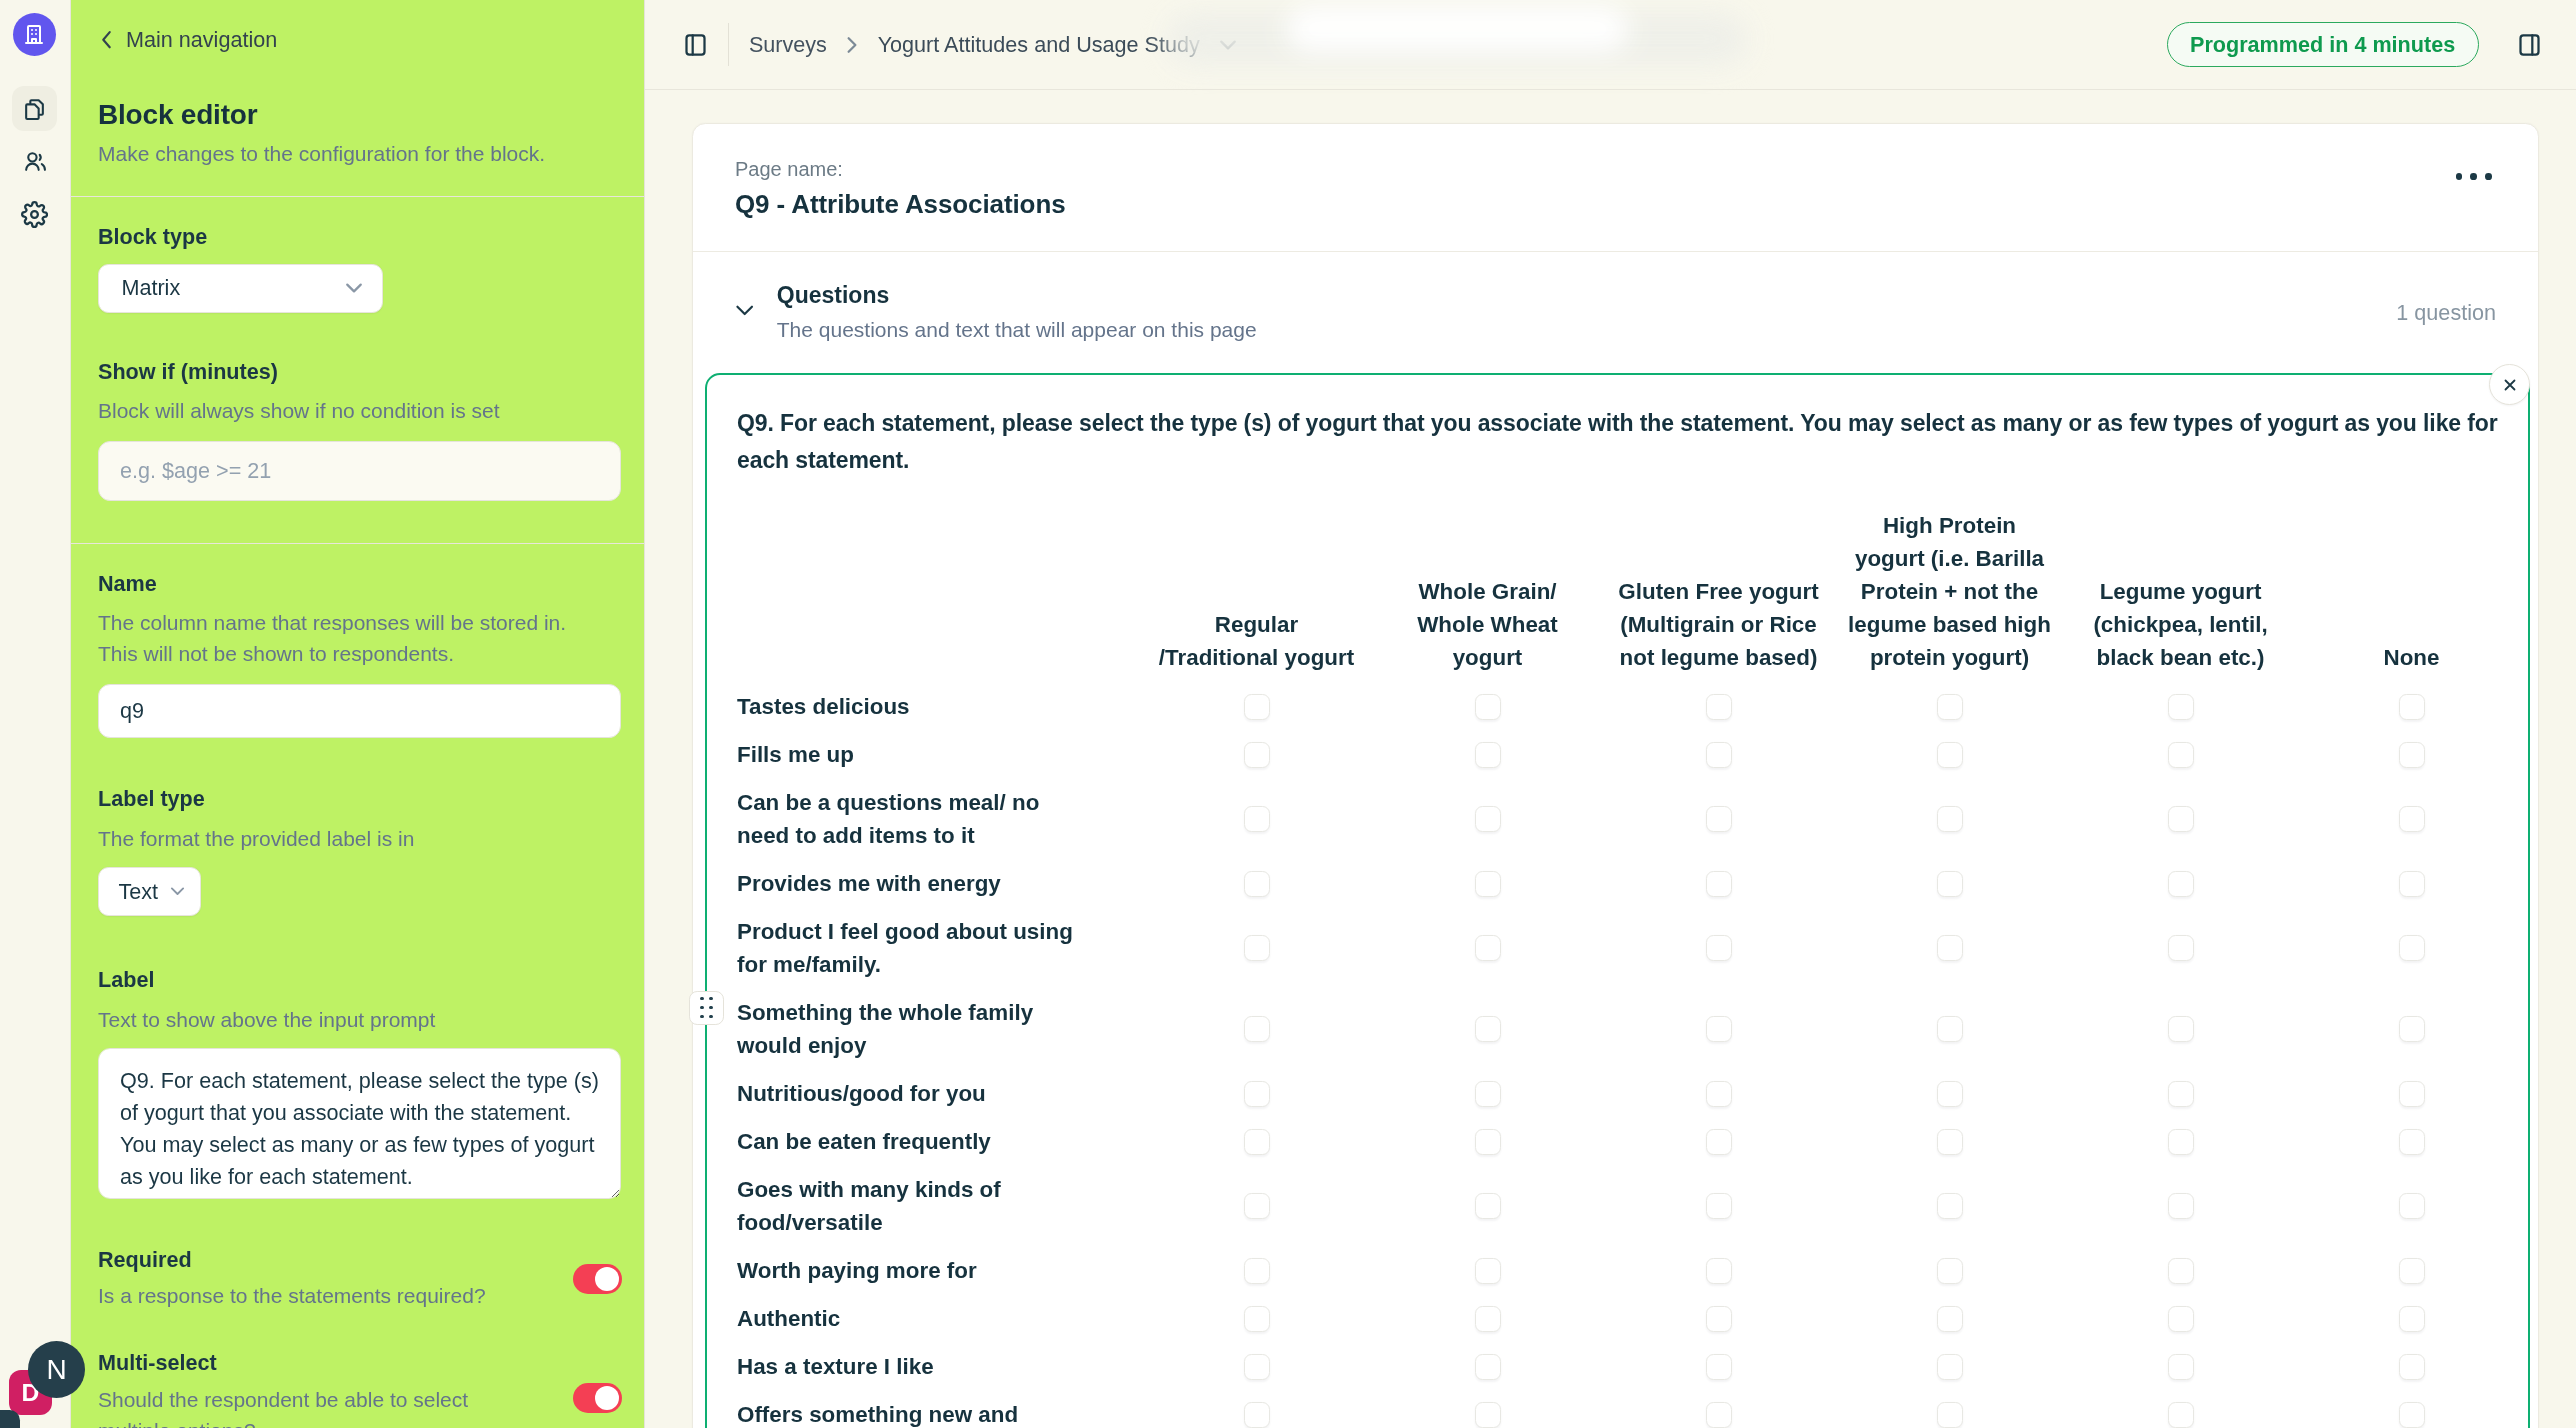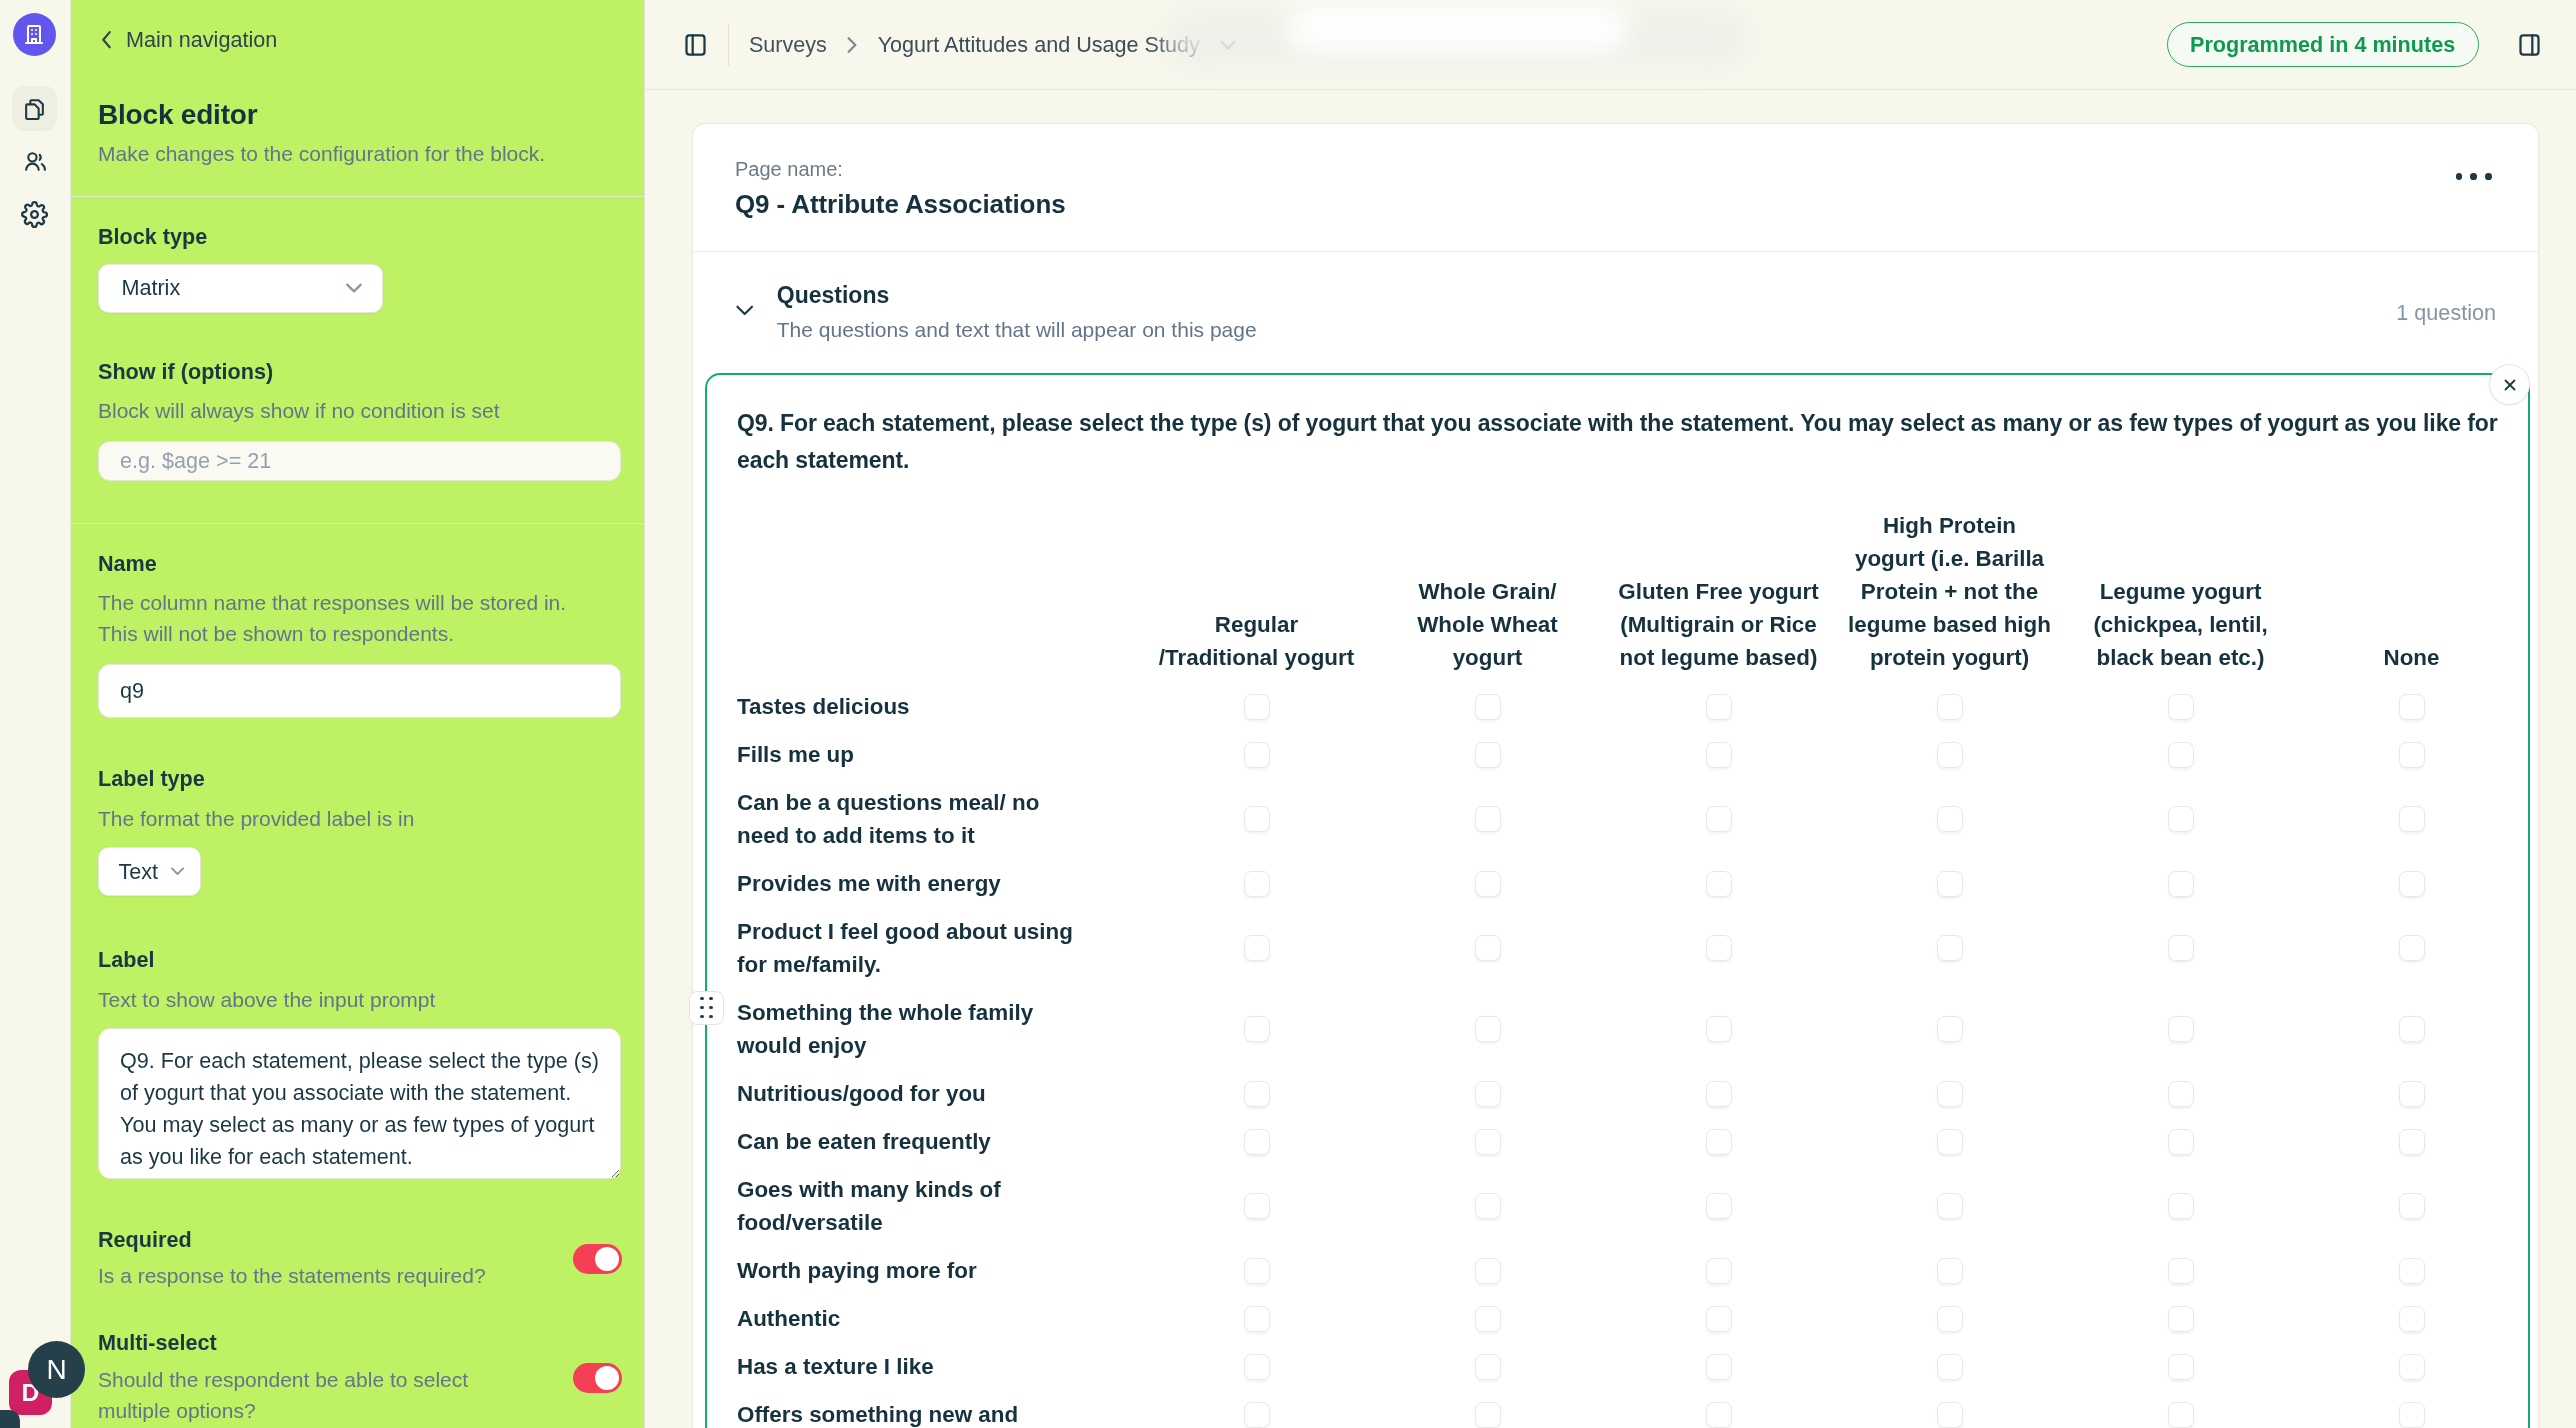--- a/index.html
+++ b/index.html
@@ -46,21 +46,21 @@
   .be-sub   { margin:11.2px 27px 0; font-size:21px; color:#64748B; }
   .hr { border:none; border-top:1.1px solid #E8E6DB; margin-top:30px; }
   .fld-label { margin:27px 27px 0; font-size:21.6px; font-weight:700; color:#1B3744; }
   .fld-help  { margin:10.4px 27px 0; font-size:21px; color:#64748B; line-height:31px; max-width:514px; }
   .select {
     margin:13.4px 27px 0; height:49px; background:#fff; border:1.1px solid #E7E5DC; border-radius:10.4px;
     display:flex; align-items:center; justify-content:space-between; padding:0 19.4px 0 22.4px;
     font-size:21.6px; color:#1B3744; box-shadow:0 0.7px 1.5px rgba(16,24,40,.05);
   }
   .inputbox {
-    margin:15px 27px 0; width:523px; height:40px; border:1.1px solid #E5E4DB; border-radius:12px;
+    margin:15px 27px 0; width:523px; height:60px; border:1.1px solid #E5E4DB; border-radius:12px;
     background:#fff; font-size:21.6px; color:#1B3744; padding:0 21px;
     font-family:"Liberation Sans", sans-serif;
   }
   .inputbox::placeholder { color:#93A1B0; }
   .inputbox.dim { background:#FBFAF2; }
   .textareabox {
     margin:13.4px 27px 0; width:523px; height:151px; border:1.1px solid #E5E4DB; border-radius:12px;
     background:#fff; font-size:21.6px; font-weight:500; color:#1B3744; line-height:32px;
     padding:16.4px 21px; resize:vertical; font-family:"Liberation Sans", sans-serif;
   }
@@ -211,21 +211,21 @@
   <div class="fld-label">Block type</div>
   <div class="select" style="width:285px">
     <span>Matrix</span>
     <span>
       <svg width="18" height="12" viewBox="0 0 16 10" fill="none" stroke="#8A97A6" stroke-width="2" stroke-linecap="round" stroke-linejoin="round">
           <path d="M2 2l6 6 6-6"></path>
         </svg>
     </span>
   </div>
 
-  <div class="fld-label" style="margin-top:46px">Show if (options)</div>
+  <div class="fld-label" style="margin-top:46px">Show if (minutes)</div>
   <div class="fld-help">Block will always show if no condition is set</div>
   <input class="inputbox dim" placeholder="e.g. $age &gt;= 21" style="">
 
   <hr class="hr" style="margin-top:42px">
 
   <div class="fld-label">Name</div>
   <div class="fld-help" style="max-width:477px">The column name that responses will be stored in. This will not be shown to respondents.</div>
   <input class="inputbox" style="height: 54px;" value="q9">
 
   <div class="fld-label" style="margin-top:48px">Label type</div>

